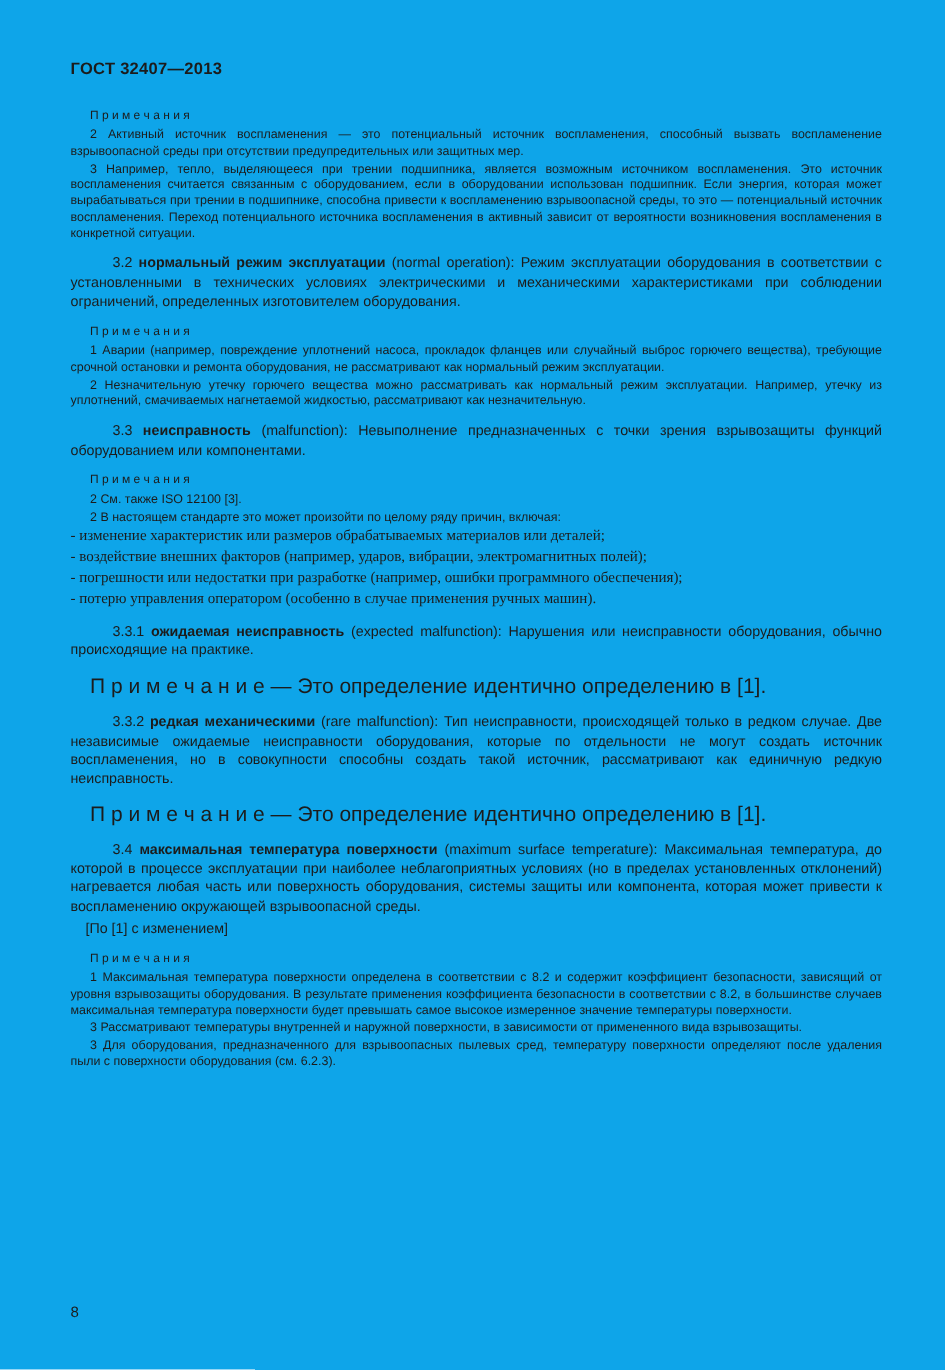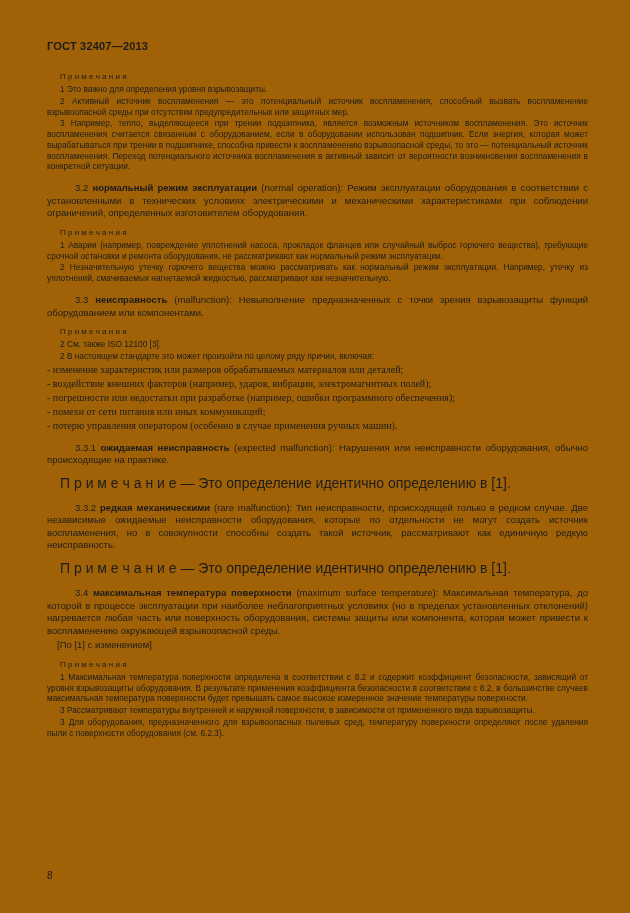--- a/index.html
+++ b/index.html
@@ -2,21 +2,21 @@
 <html><head>
 <meta charset="utf-8">
 <style>
   * { margin: 0; padding: 0; box-sizing: border-box; }
   html, body { background: #ffffff; }
   .page {
     position: relative;
     width: 630px;
     height: 913px;
     margin: 0 auto;
-    background: #a16207;
+    background: #0ea5e9;
     color: #1c1c1c;
     font-family: "Liberation Sans", sans-serif;
     padding: 40px 42px 0 47px;
     overflow: hidden;
   }
   .doc-header {
     font-weight: bold;
     font-size: 11px;
     letter-spacing: 0.2px;
     margin-bottom: 20px;
@@ -69,35 +69,33 @@
   }
 </style>
 </head>
 <body>
 
 <div class="page">
   <div class="doc-header">ГОСТ 32407—2013</div>
 
   <div class="content">
       <p class="note-label">П р и м е ч а н и я</p>
-      <p class="note">1 Это важно для определения уровня взрывозащиты.</p>
       <p class="note">2 Активный источник воспламенения — это потенциальный источник воспламенения, способный вызвать воспламенение взрывоопасной среды при отсутствии предупредительных или защитных мер.</p>
       <p class="note">3 Например, тепло, выделяющееся при трении подшипника, является возможным источником воспламенения. Это источник воспламенения считается связанным с оборудованием, если в оборудовании использован подшипник. Если энергия, которая может вырабатываться при трении в подшипнике, способна привести к воспламенению взрывоопасной среды, то это — потенциальный источник воспламенения. Переход потенциального источника воспламенения в активный зависит от вероятности возникновения воспламенения в конкретной ситуации.</p>
       <p class="term"><span>3.2 </span><span class="b">нормальный режим эксплуатации</span><span> (normal operation): Режим эксплуатации оборудования в соответствии с установленными в технических условиях электрическими и механическими характеристиками при соблюдении ограничений, определенных изготовителем оборудования.</span></p>
       <p class="note-label">П р и м е ч а н и я</p>
       <p class="note">1 Аварии (например, повреждение уплотнений насоса, прокладок фланцев или случайный выброс горючего вещества), требующие срочной остановки и ремонта оборудования, не рассматривают как нормальный режим эксплуатации.</p>
       <p class="note">2 Незначительную утечку горючего вещества можно рассматривать как нормальный режим эксплуатации. Например, утечку из уплотнений, смачиваемых нагнетаемой жидкостью, рассматривают как незначительную.</p>
       <p class="term"><span>3.3 </span><span class="b">неисправность</span><span> (malfunction): Невыполнение предназначенных с точки зрения взрывозащиты функций оборудованием или компонентами.</span></p>
       <p class="note-label">П р и м е ч а н и я</p>
       <p class="note">2 См. также ISO 12100 [3].</p>
       <p class="note">2 В настоящем стандарте это может произойти по целому ряду причин, включая:</p>
       <p class="note-item">- изменение характеристик или размеров обрабатываемых материалов или деталей;</p>
       <p class="note-item">- воздействие внешних факторов (например, ударов, вибрации, электромагнитных полей);</p>
       <p class="note-item">- погрешности или недостатки при разработке (например, ошибки программного обеспечения);</p>
-      <p class="note-item">- помехи от сети питания или иных коммуникаций;</p>
       <p class="note-item">- потерю управления оператором (особенно в случае применения ручных машин).</p>
       <p class="term"><span>3.3.1 </span><span class="b">ожидаемая неисправность</span><span> (expected malfunction): Нарушения или неисправности оборудования, обычно происходящие на практике.</span></p>
       <p class="note-single">П р и м е ч а н и е — Это определение идентично определению в  [1].</p>
       <p class="term"><span>3.3.2 </span><span class="b">редкая механическими</span><span> (rare malfunction): Тип неисправности, происходящей только в редком случае. Две  независимые ожидаемые неисправности оборудования, которые по отдельности не могут создать источник воспламенения, но в совокупности способны создать такой источник, рассматривают как единичную редкую неисправность.</span></p>
       <p class="note-single">П р и м е ч а н и е — Это определение идентично определению в  [1].</p>
       <p class="term"><span>3.4 </span><span class="b">максимальная температура поверхности</span><span> (maximum surface temperature): Максимальная температура, до которой в процессе эксплуатации при наиболее неблагоприятных условиях (но в пределах установленных отклонений) нагревается любая часть или поверхность оборудования, системы защиты или компонента, которая может привести к воспламенению окружающей взрывоопасной среды.</span></p>
       <p class="body-par">[По [1] с изменением]</p>
       <p class="note-label">П р и м е ч а н и я</p>
       <p class="note">1 Максимальная температура поверхности определена в соответствии с 8.2 и содержит коэффициент безопасности, зависящий от уровня взрывозащиты оборудования. В результате применения коэффициента безопасности в соответствии с 8.2, в большинстве случаев максимальная температура поверхности будет превышать самое высокое измеренное значение температуры поверхности.</p>
       <p class="note">3 Рассматривают температуры внутренней и наружной поверхности, в зависимости от примененного вида взрывозащиты.</p>

